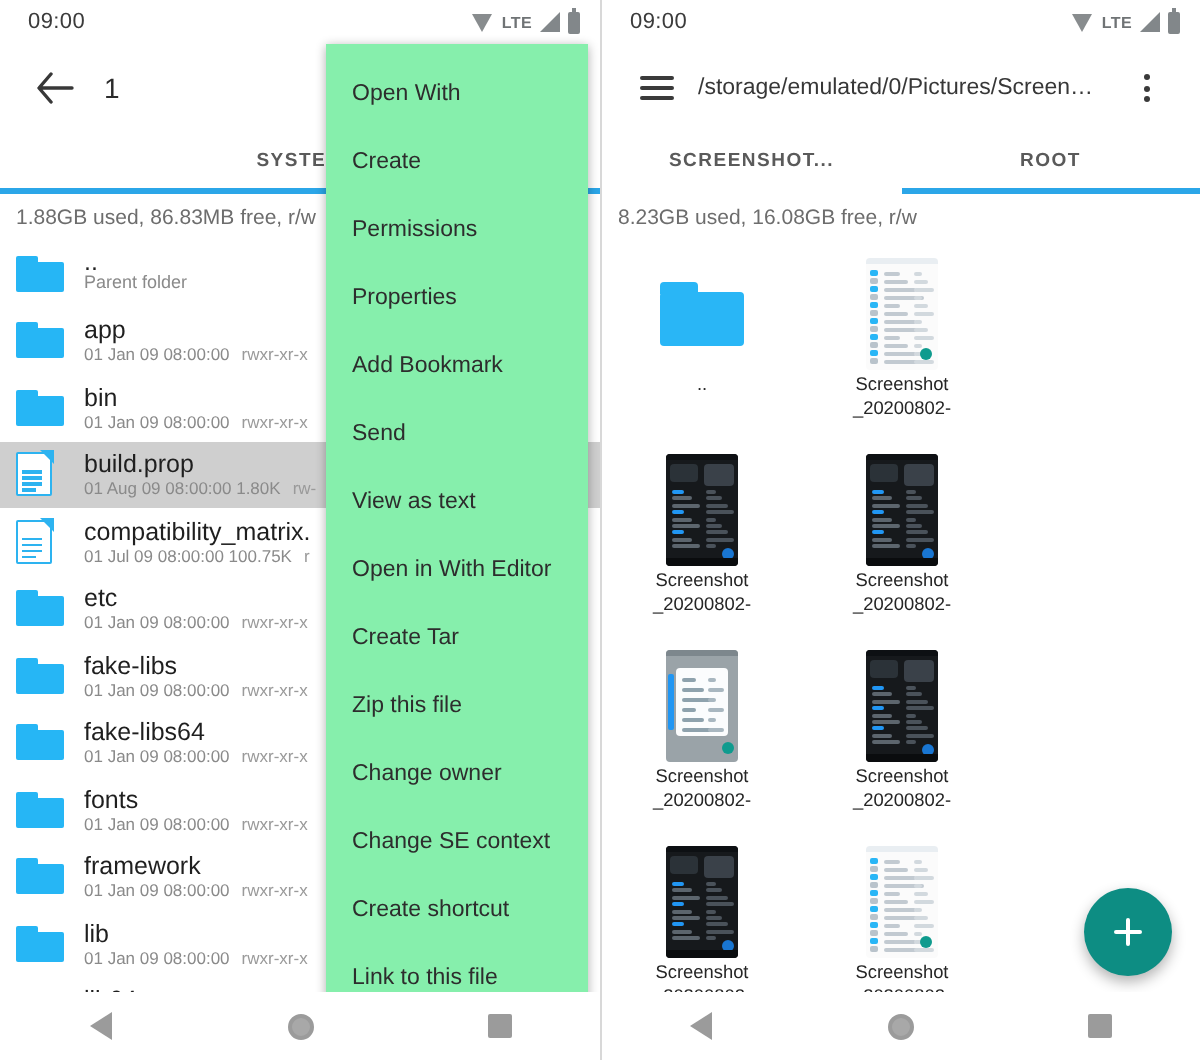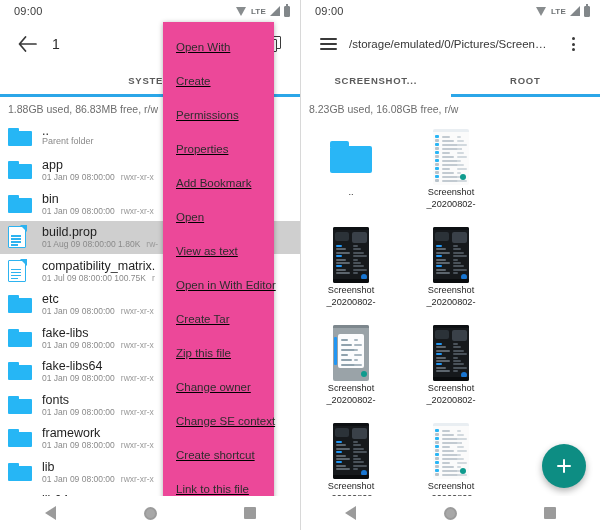--- a/index.html
+++ b/index.html
@@ -120,23 +120,23 @@
 
   .row .txt { flex: 1; min-width:0; padding-left: 4px; }
   .fname { font-size: 12.5px; color:#1f1f1f; white-space:nowrap; overflow:hidden; }
   .fmeta { font-size: 8.5px; color:#8a8a8a; white-space:nowrap; overflow:hidden; display:flex; gap:6px; }
   .fmeta .perm { color:#9a9a9a; }
   .row.parent .fname { font-size: 12.5px; line-height: 9px; }
   .row.parent .fmeta { font-size: 9px; }
 
   
   .ctxmenu {
-    position:absolute; left: 163px; top: 22px; width: 111px;
-    background:#ec4899; box-shadow: 0 1px 5px rgba(0,0,0,.32);
-    z-index: 40; padding: 8px 0 0 0; text-decoration: underline;
+    position:absolute; left: 163px; top: 22px; width: 131px;
+    background:#86efac; box-shadow: 0 1px 5px rgba(0,0,0,.32);
+    z-index: 40; padding: 8px 0 0 0;
   }
   .ctxitem {
     height: 34px; display:flex; align-items:center;
     padding-left: 13px; font-size: 11.5px; color:#2d2d2d;
     white-space: nowrap;
   }
 
   
   .grid {
     display:flex; flex-wrap:wrap; padding: 4px 0 0 0;
@@ -400,21 +400,21 @@
           </div>
         </div>
       </div>
 
     <div class="ctxmenu" id="ctxmenu">
         <div class="ctxitem">Open With</div>
         <div class="ctxitem">Create</div>
         <div class="ctxitem">Permissions</div>
         <div class="ctxitem">Properties</div>
         <div class="ctxitem">Add Bookmark</div>
-        <div class="ctxitem">Open</div>
+        <div class="ctxitem">Send</div>
         <div class="ctxitem">View as text</div>
         <div class="ctxitem">Open in With Editor</div>
         <div class="ctxitem">Create Tar</div>
         <div class="ctxitem">Zip this file</div>
         <div class="ctxitem">Change owner</div>
         <div class="ctxitem">Change SE context</div>
         <div class="ctxitem">Create shortcut</div>
         <div class="ctxitem">Link to this file</div>
       </div>
 

